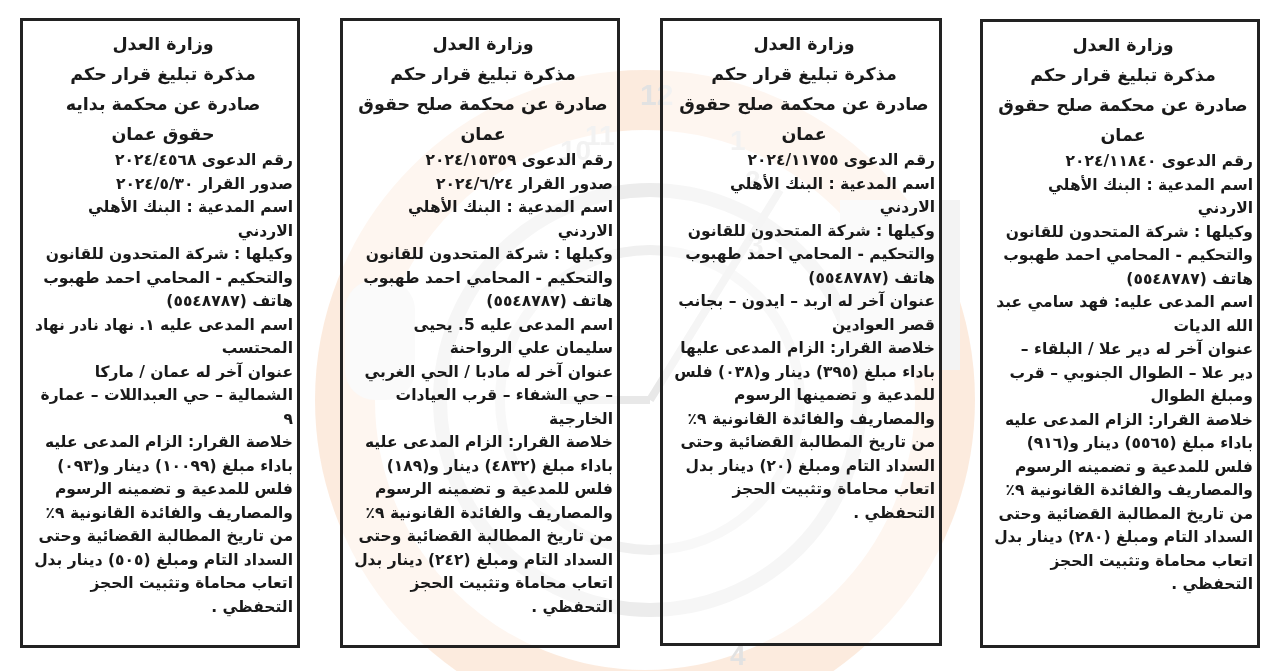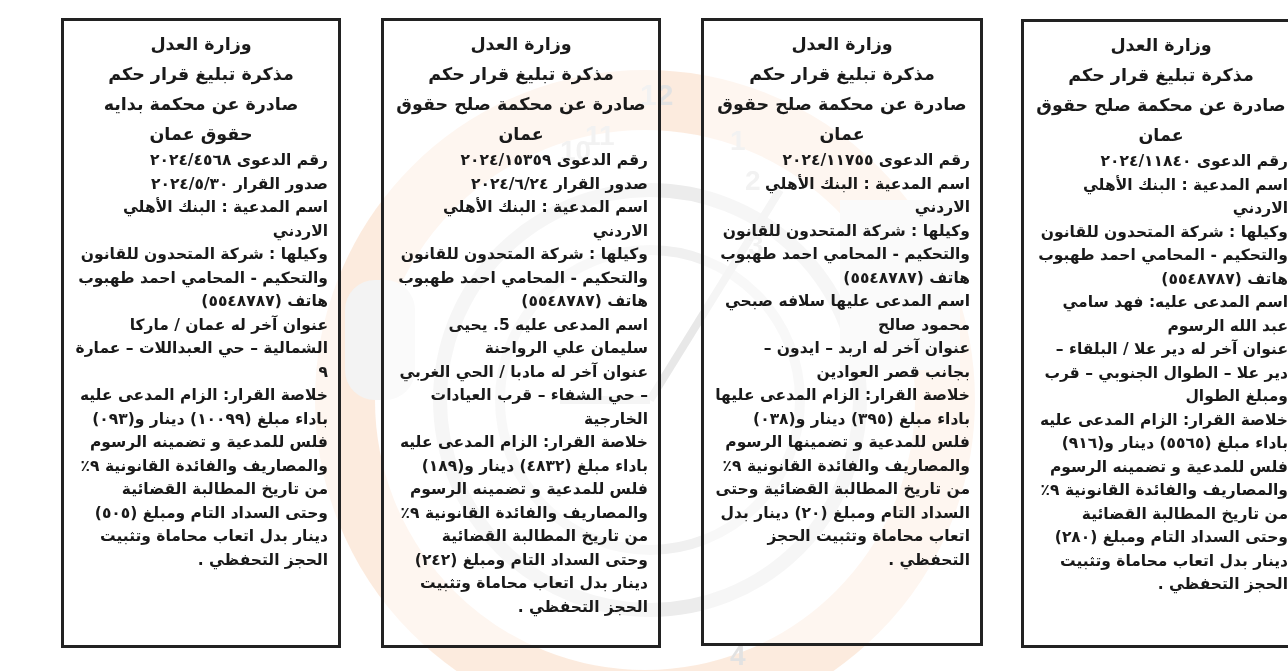--- a/index.html
+++ b/index.html
@@ -4,22 +4,22 @@
 <style>
   html, body { margin: 0; padding: 0; }
   body {
     width: 1288px; height: 671px; background: #ffffff; position: relative; overflow: hidden;
     font-family: "DejaVu Sans", sans-serif; color: #1a1a1a;
   }
   .watermark { position: absolute; left: 0; top: 0; width: 1288px; height: 671px; pointer-events: none; }
   .notice {
     position: absolute; top: 18px; box-sizing: border-box;
     border: 3px solid #222; background: rgba(255,255,255,0.55);
-    direction: rtl; text-align: right; padding: 8px 10px 8px 10px;
-    font-size: 15.5px; line-height: 23.5px; font-weight: bold; margin-left: 41px;
+    direction: rtl; text-align: right; padding: 8px 4px 8px 10px;
+    font-size: 15.5px; line-height: 23.5px; font-weight: bold;
   }
   .notice .hdr { text-align: center; font-size: 17.5px; line-height: 30px; }
   .notice .ln { display: block; white-space: normal; text-align: right; }
   .justify { text-align: justify; text-align-last: right; }
 </style>
 </head>
 <body>
 
 <svg class="watermark" viewBox="0 0 1288 671">
   <circle cx="645" cy="400" r="300" fill="none" stroke="#fbe3d0" stroke-width="60" opacity="0.7"></circle>
@@ -39,34 +39,33 @@
 </svg>
 
 <div class="notice" style="left:980px; width:280px; top:19px; height:629px;">
   <div class="hdr">وزارة العدل</div>
   <div class="hdr">مذكرة تبليغ قرار حكم</div>
   <div class="hdr">صادرة عن محكمة صلح حقوق</div>
   <div class="hdr">عمان</div>
   <div class="ln"><span>رقم الدعوى</span> <span>٢٠٢٤/١١٨٤٠</span></div>
   <div class="ln">اسم المدعية : البنك الأهلي الاردني</div>
   <div class="ln justify">وكيلها : شركة المتحدون للقانون والتحكيم - المحامي احمد طهبوب هاتف (٥٥٤٨٧٨٧)</div>
-  <div class="ln justify">اسم المدعى عليه: فهد سامي عبد الله الرسوم</div>
+  <div class="ln justify">اسم المدعى عليه: فهد سامي عبد الله الديات</div>
   <div class="ln justify">عنوان آخر له دير علا / البلقاء – دير علا – الطوال الجنوبي – قرب ومبلغ الطوال</div>
   <div class="ln justify">خلاصة القرار: الزام المدعى عليه باداء مبلغ (٥٥٦٥) دينار و(٩١٦) فلس للمدعية و تضمينه الرسوم والمصاريف والفائدة القانونية ٩٪ من تاريخ المطالبة القضائية وحتى السداد التام ومبلغ (٢٨٠) دينار بدل اتعاب محاماة وتثبيت الحجز التحفظي .</div>
 </div>
 
 <div class="notice" style="left:660px; width:282px; top:18px; height:628px;">
   <div class="hdr">وزارة العدل</div>
   <div class="hdr">مذكرة تبليغ قرار حكم</div>
   <div class="hdr">صادرة عن محكمة صلح حقوق</div>
   <div class="hdr">عمان</div>
   <div class="ln"><span>رقم الدعوى</span> <span>٢٠٢٤/١١٧٥٥</span></div>
   <div class="ln">اسم المدعية : البنك الأهلي الاردني</div>
   <div class="ln justify">وكيلها : شركة المتحدون للقانون والتحكيم - المحامي احمد طهبوب هاتف (٥٥٤٨٧٨٧)</div>
-  <div class="ln justify">اسم المدعى عليها سلافه صبحي محمود صالح</div>
   <div class="ln justify">عنوان آخر له اربد – ايدون – بجانب قصر العوادين</div>
   <div class="ln justify">خلاصة القرار: الزام المدعى عليها باداء مبلغ (٣٩٥) دينار و(٠٣٨) فلس للمدعية و تضمينها الرسوم والمصاريف والفائدة القانونية ٩٪ من تاريخ المطالبة القضائية وحتى السداد التام ومبلغ (٢٠) دينار بدل اتعاب محاماة وتثبيت الحجز التحفظي .</div>
 </div>
 
 <div class="notice" style="left:340px; width:280px; top:18px; height:630px;">
   <div class="hdr">وزارة العدل</div>
   <div class="hdr">مذكرة تبليغ قرار حكم</div>
   <div class="hdr">صادرة عن محكمة صلح حقوق</div>
   <div class="hdr">عمان</div>
   <div class="ln"><span>رقم الدعوى</span> <span>٢٠٢٤/١٥٣٥٩</span></div>
@@ -80,15 +79,16 @@
 
 <div class="notice" style="left:20px; width:280px; top:18px; height:630px;">
   <div class="hdr">وزارة العدل</div>
   <div class="hdr">مذكرة تبليغ قرار حكم</div>
   <div class="hdr">صادرة عن محكمة بدايه</div>
   <div class="hdr">حقوق عمان</div>
   <div class="ln"><span>رقم الدعوى</span> <span>٢٠٢٤/٤٥٦٨</span></div>
   <div class="ln"><span>صدور القرار</span> <span>٢٠٢٤/٥/٣٠</span></div>
   <div class="ln">اسم المدعية : البنك الأهلي الاردني</div>
   <div class="ln justify">وكيلها : شركة المتحدون للقانون والتحكيم - المحامي احمد طهبوب هاتف (٥٥٤٨٧٨٧)</div>
+  <div class="ln justify">اسم المدعى عليه ١. نهاد نادر نهاد المحتسب</div>
   <div class="ln justify">عنوان آخر له عمان / ماركا الشمالية – حي العبداللات – عمارة ٩</div>
   <div class="ln justify">خلاصة القرار: الزام المدعى عليه باداء مبلغ (١٠٠٩٩) دينار و(٠٩٣) فلس للمدعية و تضمينه الرسوم والمصاريف والفائدة القانونية ٩٪ من تاريخ المطالبة القضائية وحتى السداد التام ومبلغ (٥٠٥) دينار بدل اتعاب محاماة وتثبيت الحجز التحفظي .</div>
 </div>
 
 </body></html>

